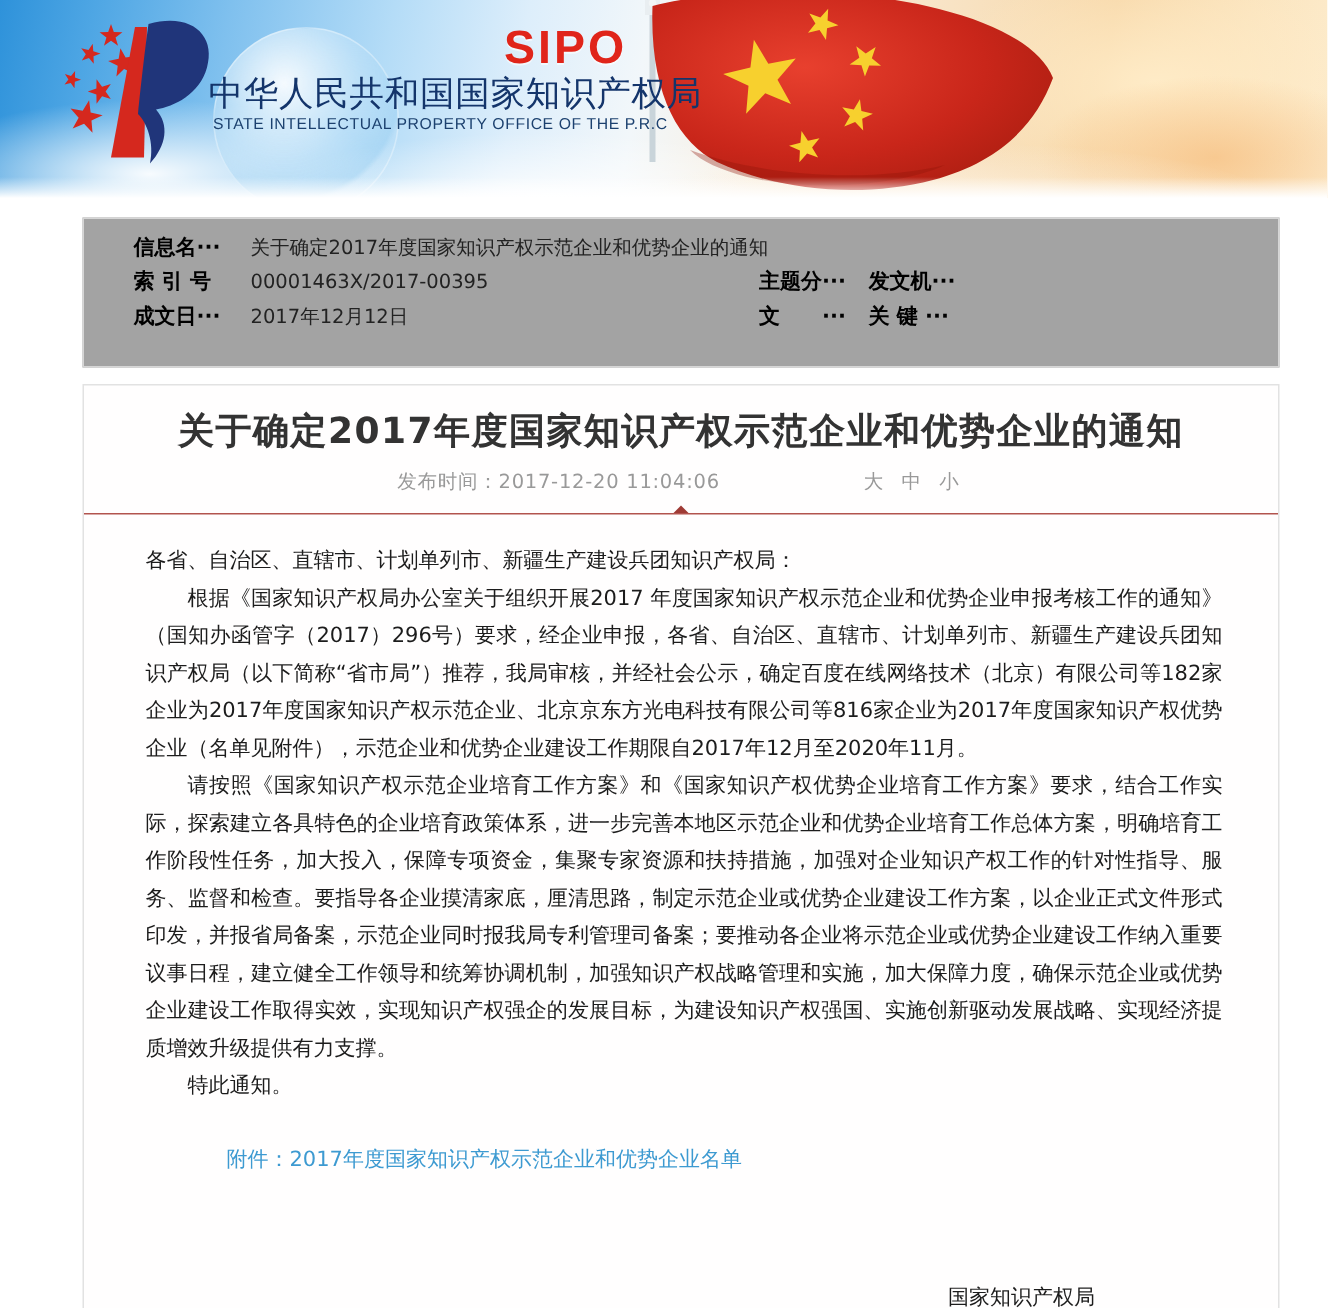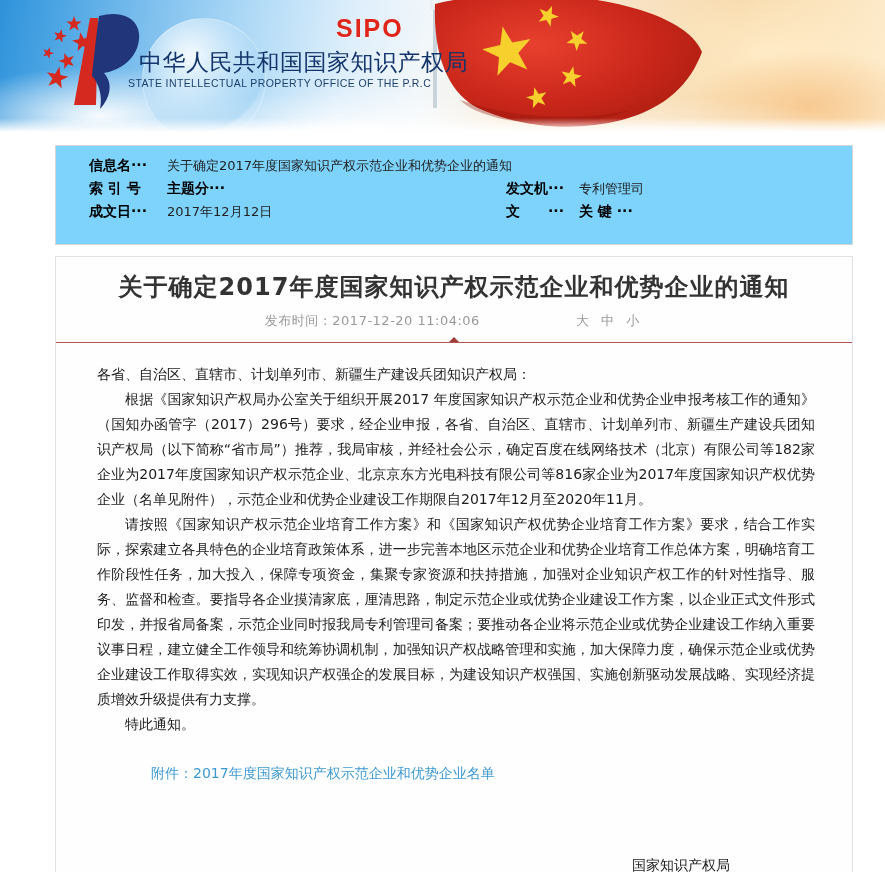--- a/index.html
+++ b/index.html
@@ -27,31 +27,31 @@
   .c4 { left:690px; top:50px; width:240px; height:110px;
     background:radial-gradient(ellipse at center, rgba(247,196,137,.85), rgba(247,196,137,0) 70%); }
   .c5 { left:430px; top:96px; width:420px; height:80px;
     background:radial-gradient(ellipse at center, rgba(253,241,224,.9), rgba(253,241,224,0) 72%); }
   .globe { position:absolute; left:142px; top:18px; width:124px; height:124px; border-radius:50%;
     background:radial-gradient(circle at 38% 30%, rgba(255,255,255,.9), rgba(198,229,249,.55) 45%,
       rgba(148,204,240,.38) 68%, rgba(148,204,240,0) 71%);
     border:1px solid rgba(255,255,255,.35); }
   .flag-svg { position:absolute; left:420px; top:0; }
   .logo-svg { position:absolute; left:36px; top:8px; }
-  .sipo-acronym { position:absolute; left:336px; top:14px; font-size:25px; font-weight:bold;
+  .sipo-acronym { position:absolute; left:336px; top:14px; font-size:31px; font-weight:bold;
     color:#e0251a; letter-spacing:2px; font-family:"Liberation Sans", sans-serif;
     text-shadow:0 1px 0 rgba(255,255,255,.6); }
   .org-cn { position:absolute; left:139px; top:47px; font-size:23px; font-weight:normal;
     color:#14356b; letter-spacing:0.5px; white-space:nowrap; }
-  .org-en { position:absolute; left:128px; top:77px; font-size:10.5px; color:#1c416f;
+  .org-en { position:absolute; left:142px; top:77px; font-size:10.5px; color:#1c416f;
     letter-spacing:0.4px; white-space:nowrap; font-family:"Liberation Sans", sans-serif; }
 
   
   .meta-box { position:relative; margin:13px 0 0 55px; width:798px; height:100px;
-    background:#7dd3fc; border:1px solid #d6d6d6; }
+    background:#a3a3a3; border:1px solid #d6d6d6; }
   .meta-grid { display:grid; grid-template-columns:78px 339px 73px 1fr;
     padding:8px 0 0 33px; font-size:14px; color:#1a1a1a; }
   .meta-grid > div { height:23px; line-height:23px; white-space:nowrap; overflow:hidden; }
   .m-label { font-weight:bold; color:#000; }
   .m-value { font-size:13px; color:#222; }
   .span3 { grid-column:2 / 5; }
 
   
   .content-box { position:relative; margin:11px 0 0 55px; width:798px; min-height:613px;
     background:#fffefe; border:1px solid #e2e2e2; padding-bottom:18px; }
@@ -127,24 +127,24 @@
   <div class="org-cn">中华人民共和国国家知识产权局</div>
   <div class="org-en">STATE INTELLECTUAL PROPERTY OFFICE OF THE P.R.C</div>
 </div>
 
 <div class="meta-box">
   <div class="meta-grid">
     <div class="m-label">信息名···</div>
     <div class="m-value span3">关于确定2017年度国家知识产权示范企业和优势企业的通知</div>
 
     <div class="m-label">索 引 号</div>
+    <div class="m-value">00001463X/2017-00395</div>
     <div class="m-label">主题分···</div>
 
     <div class="m-label">发文机···</div>
-    <div class="m-value">专利管理司</div>
     <div class="m-label">成文日···</div>
     <div class="m-value">2017年12月12日</div>
 
     <div class="m-label">文　　···</div>
     <div class="m-label">关 键 ···</div>
     <div class="m-value"></div>
   </div>
 </div>
 
 <div class="content-box">

